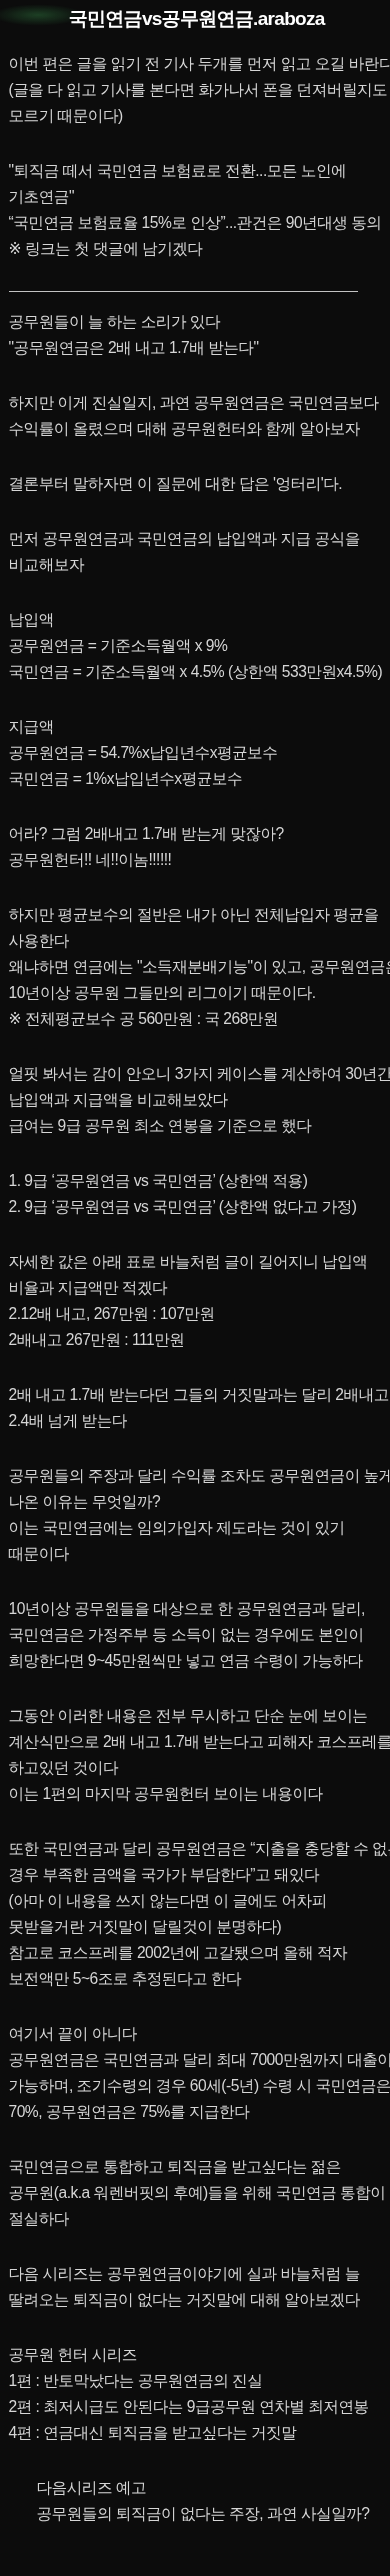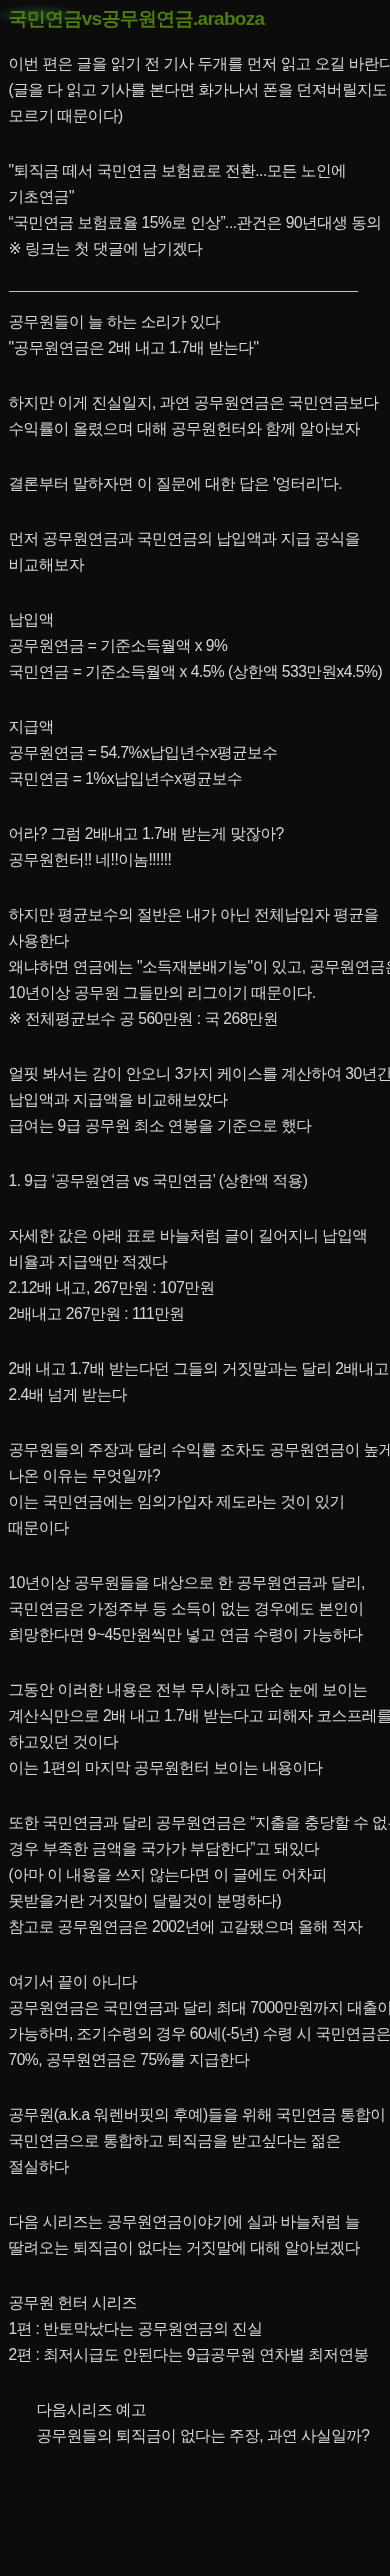--- a/index.html
+++ b/index.html
@@ -30,22 +30,23 @@
     pointer-events: none;
     z-index: 0;
   }
   .title {
     position: relative;
     z-index: 1;
     margin: 0 0 21px 0;
     font-size: 19px;
     line-height: 23.4px;
     font-weight: 700;
-    color: #4d7c0f;
+    color: #ffffff;
     letter-spacing: -0.7px;
+    text-align: center;
   }
   .para {
     margin: 0 0 29px 0;
   }
   .para:last-child {
     margin-bottom: 0;
     margin-left: 28px;
   }
   .line {
     font-size: 15.6px;
@@ -116,20 +117,21 @@
         <div class="line">10년이상 공무원 그들만의 리그이기 때문이다.</div>
         <div class="line">※ 전체평균보수 공 560만원 : 국 268만원</div>
       </div>
       <div class="para">
         <div class="line">얼핏 봐서는 감이 안오니 3가지 케이스를 계산하여 30년간</div>
         <div class="line">납입액과 지급액을 비교해보았다</div>
         <div class="line">급여는 9급 공무원 최소 연봉을 기준으로 했다</div>
       </div>
       <div class="para">
         <div class="line">1. 9급 ‘공무원연금 vs 국민연금’ (상한액 적용)</div>
+        <div class="line">2. 9급 ‘공무원연금 vs 국민연금’ (상한액 없다고 가정)</div>
       </div>
       <div class="para">
         <div class="line">자세한 값은 아래 표로 바늘처럼 글이 길어지니 납입액</div>
         <div class="line">비율과 지급액만 적겠다</div>
         <div class="line">2.12배 내고, 267만원 : 107만원</div>
         <div class="line">2배내고 267만원 : 111만원</div>
       </div>
       <div class="para">
         <div class="line">2배 내고 1.7배 받는다던 그들의 거짓말과는 달리 2배내고</div>
         <div class="line">2.4배 넘게 받는다</div>
@@ -149,41 +151,43 @@
         <div class="line">그동안 이러한 내용은 전부 무시하고 단순 눈에 보이는</div>
         <div class="line">계산식만으로 2배 내고 1.7배 받는다고 피해자 코스프레를</div>
         <div class="line">하고있던 것이다</div>
         <div class="line">이는 1편의 마지막 공무원헌터 보이는 내용이다</div>
       </div>
       <div class="para">
         <div class="line">또한 국민연금과 달리 공무원연금은 “지출을 충당할 수 없는</div>
         <div class="line">경우 부족한 금액을 국가가 부담한다”고 돼있다</div>
         <div class="line">(아마 이 내용을 쓰지 않는다면 이 글에도 어차피</div>
         <div class="line">못받을거란 거짓말이 달릴것이 분명하다)</div>
-        <div class="line">참고로 공무원연금은 2002년에 고갈됐으며 올해 적자</div>
+        <div class="line">참고로 코스프레를 2002년에 고갈됐으며 올해 적자</div>
+        <div class="line">보전액만 5~6조로 추정된다고 한다</div>
       </div>
       <div class="para">
         <div class="line">여기서 끝이 아니다</div>
         <div class="line">공무원연금은 국민연금과 달리 최대 7000만원까지 대출이</div>
         <div class="line">가능하며, 조기수령의 경우 60세(-5년) 수령 시 국민연금은</div>
         <div class="line">70%, 공무원연금은 75%를 지급한다</div>
       </div>
       <div class="para">
+        <div class="line">국민연금으로 통합하고 퇴직금을 받고싶다는 젊은</div>
         <div class="line">공무원(a.k.a 워렌버핏의 후예)들을 위해 국민연금 통합이</div>
-        <div class="line">국민연금으로 통합하고 퇴직금을 받고싶다는 젊은</div>
         <div class="line">절실하다</div>
       </div>
       <div class="para">
         <div class="line">다음 시리즈는 공무원연금이야기에 실과 바늘처럼 늘</div>
         <div class="line">딸려오는 퇴직금이 없다는 거짓말에 대해 알아보겠다</div>
       </div>
       <div class="para">
         <div class="line">공무원 헌터 시리즈</div>
         <div class="line">1편 : 반토막났다는 공무원연금의 진실</div>
         <div class="line">2편 : 최저시급도 안된다는 9급공무원 연차별 최저연봉</div>
+        <div class="line">4편 : 연금대신 퇴직금을 받고싶다는 거짓말</div>
       </div>
       <div class="para">
         <div class="line">다음시리즈 예고</div>
         <div class="line">공무원들의 퇴직금이 없다는 주장, 과연 사실일까?</div>
       </div>
     </section>
 </div>
 
 
 </body></html>

